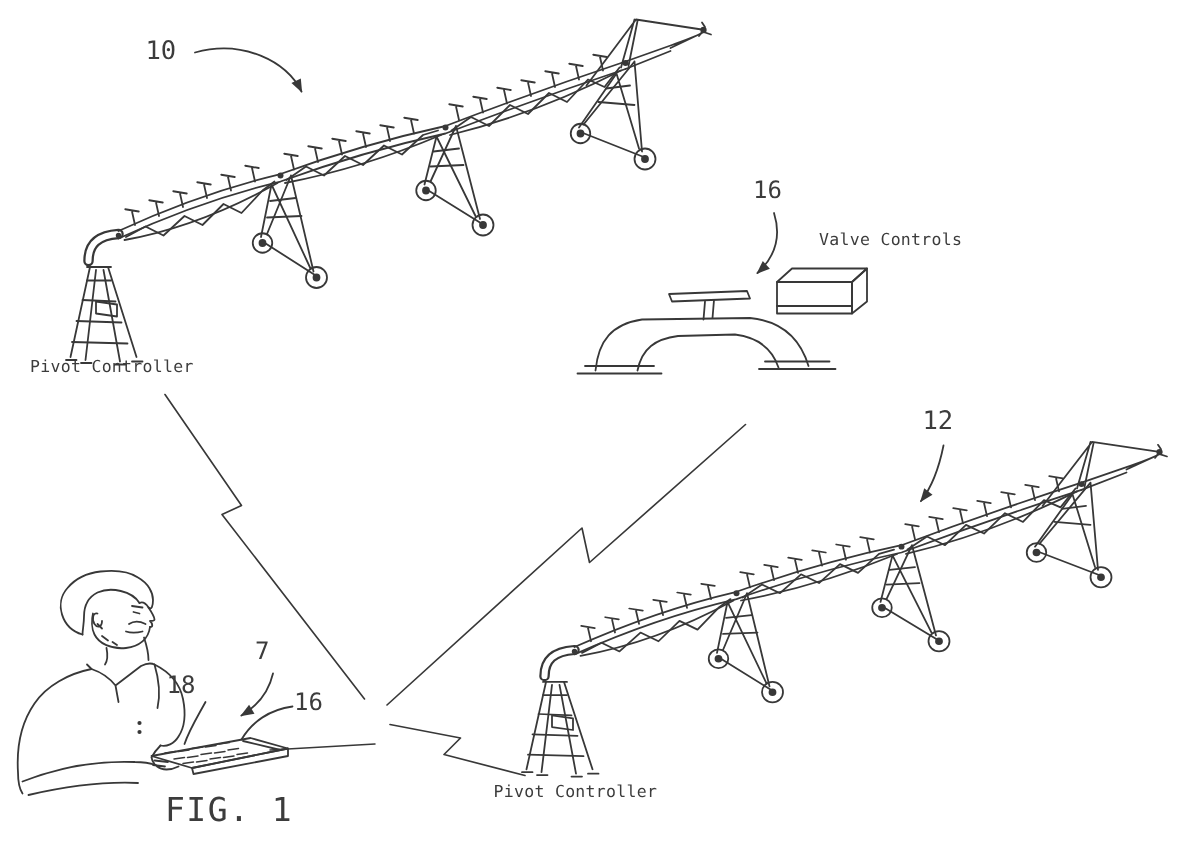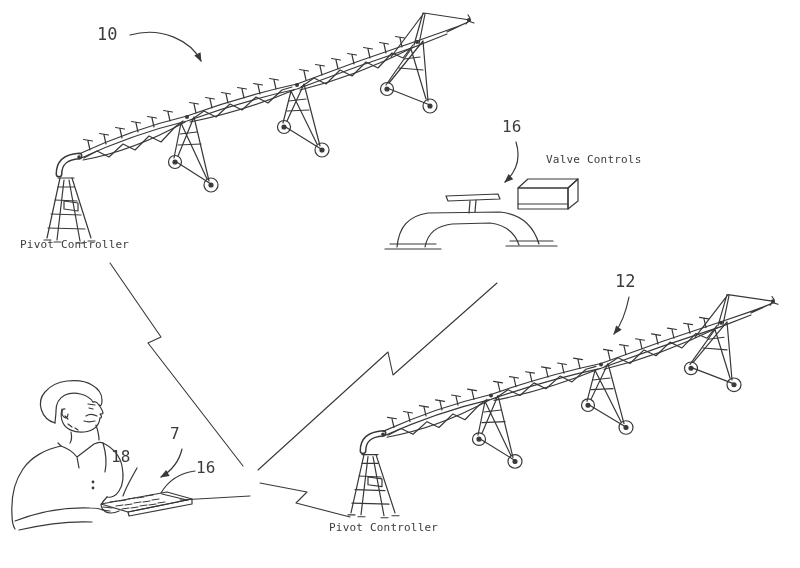--- a/index.html
+++ b/index.html
@@ -175,13 +175,14 @@
   <div class="lbl refnum" style="left:502px;top:119px;">16</div>
   <div class="lbl refnum" style="left:615px;top:273px;font-size:17px;">12</div>
   <div class="lbl refnum" style="left:170px;top:426px;">7</div>
   <div class="lbl refnum" style="left:111px;top:449px;">18</div>
   <div class="lbl refnum" style="left:196px;top:460px;">16</div>
 
   <div class="lbl caption" style="left:546px;top:154px;">Valve Controls</div>
   <div class="lbl caption" style="left:20px;top:239px;">Pivot Controller</div>
   <div class="lbl caption" style="left:329px;top:522px;">Pivot Controller</div>
 
+  <div class="lbl figtitle" style="left:110px;top:530px;">FIG. 1</div>
 </div>
 
 </body></html>

